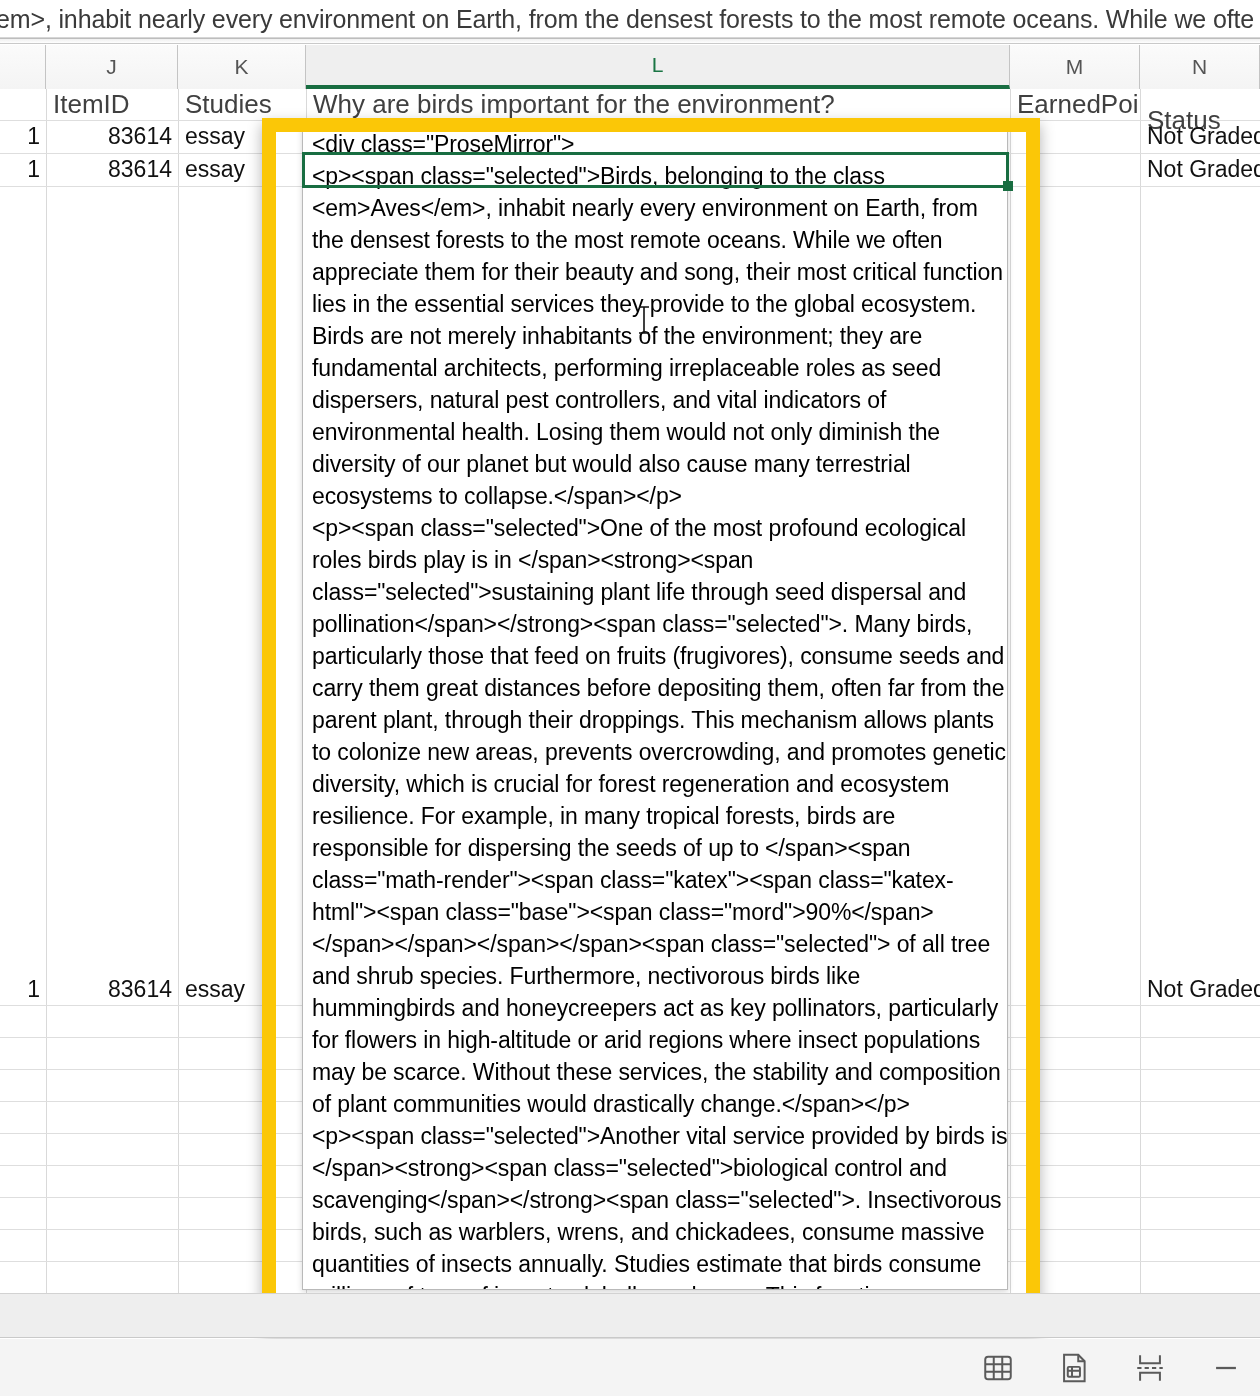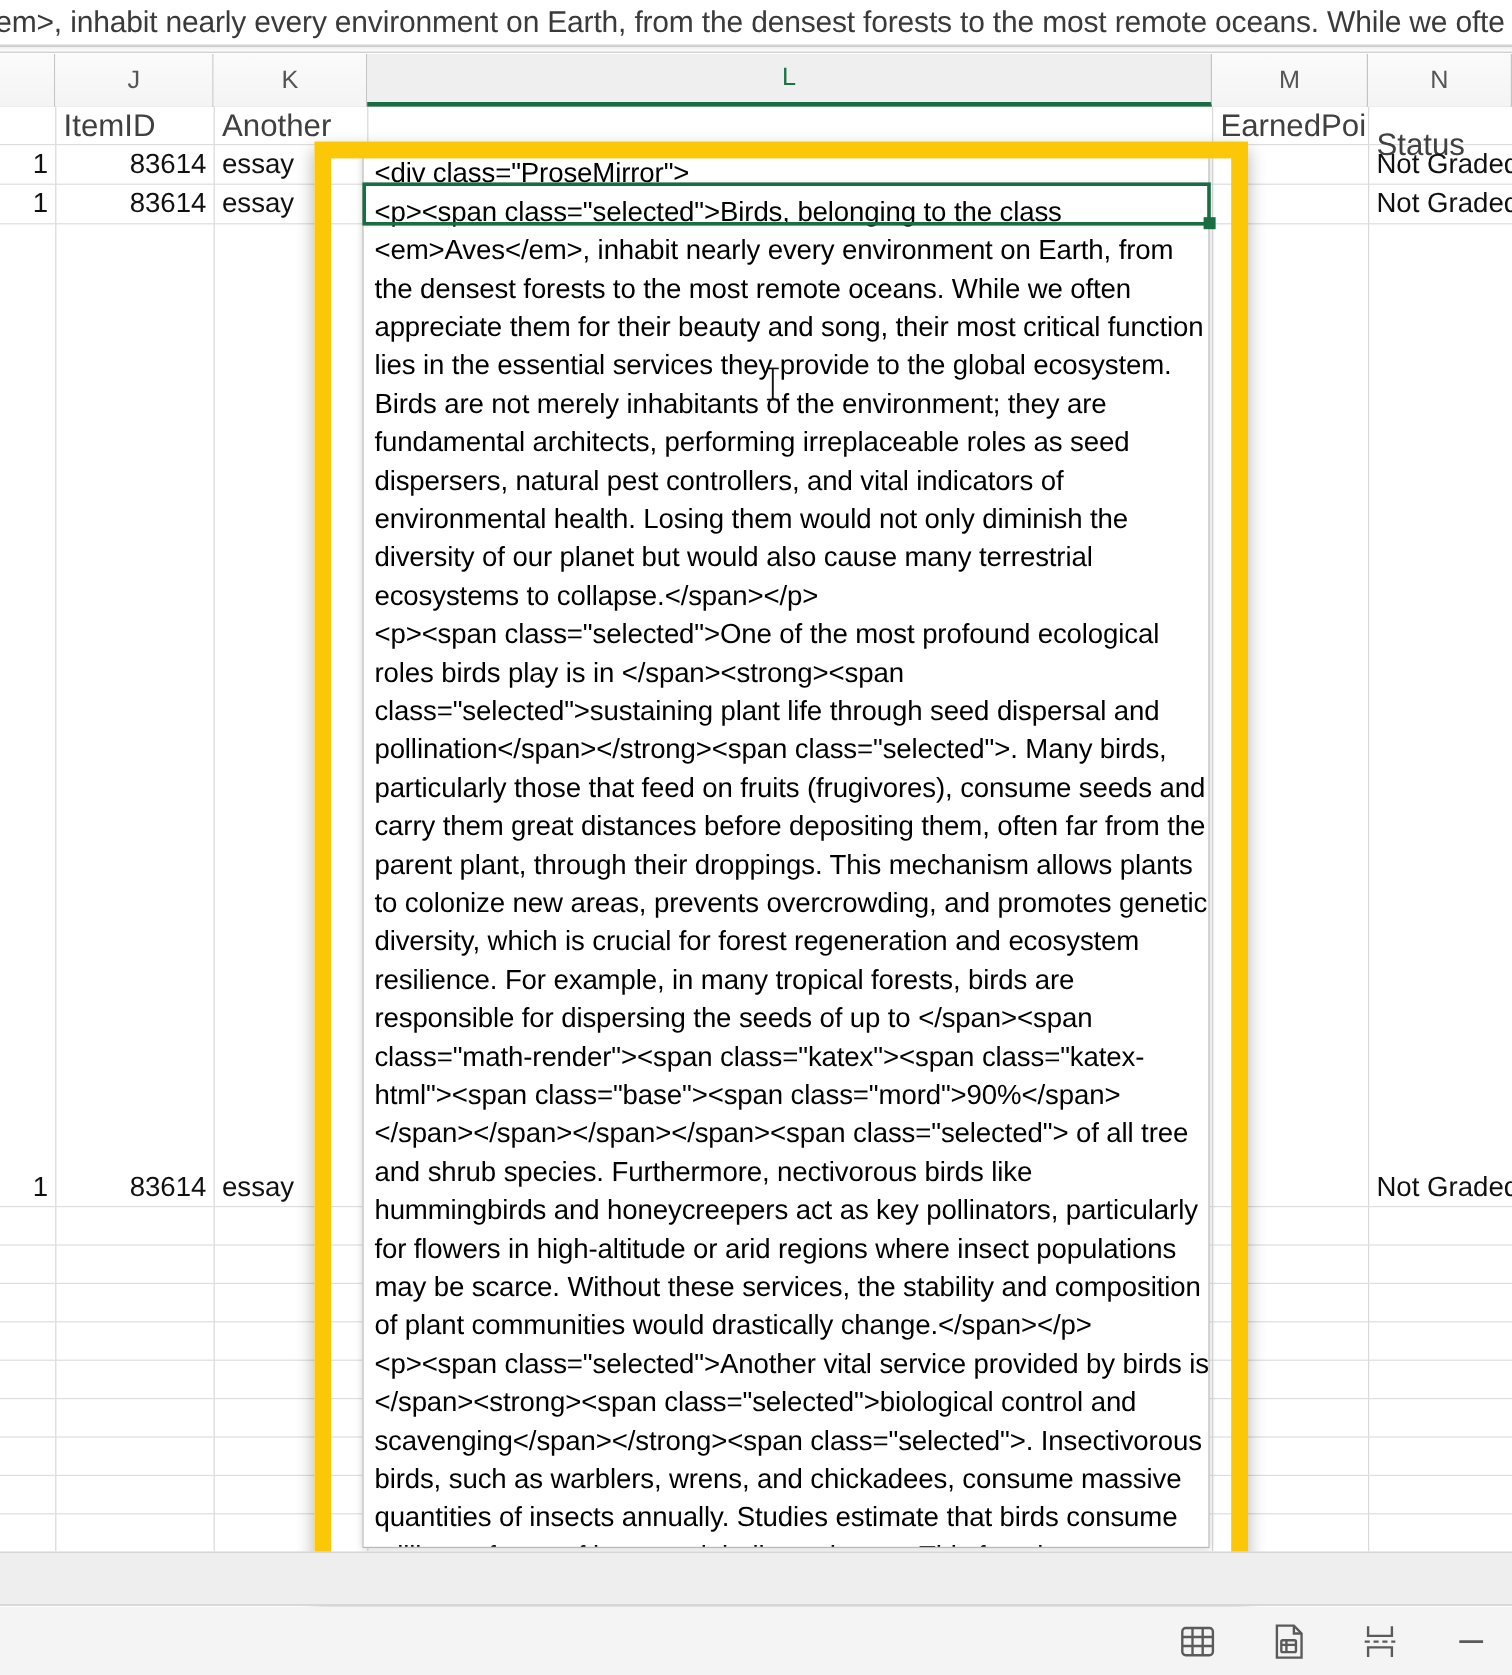--- a/index.html
+++ b/index.html
@@ -260,21 +260,22 @@
     <div class="hline" style="top:948px;"></div>
     <div class="hline" style="top:980px;"></div>
     <div class="hline" style="top:1012px;"></div>
     <div class="hline" style="top:1044px;"></div>
     <div class="hline" style="top:1076px;"></div>
     <div class="hline" style="top:1108px;"></div>
     <div class="hline" style="top:1140px;"></div>
     <div class="hline" style="top:1172px;"></div>
 
     <div class="cell head l" style="left:47px;top:0px;width:131px;height:31px;">ItemID</div>
-    <div class="cell head l" style="left:179px;top:0px;width:127px;height:31px;">Another</div>
+    <div class="cell head l" style="left:179px;top:0px;width:127px;height:31px;">Studies</div>
+    <div class="cell head l" style="left:307px;top:0px;width:703px;height:31px;">Why are birds important for the environment?</div>
     <div class="cell head l" style="left:1011px;top:0px;width:129px;height:31px;">EarnedPoints</div>
     <div class="cell head l" style="left:1141px;top:16px;width:119px;height:31px;">Status</div>
 
     <div class="cell r" style="left:0px;top:31px;width:46px;height:33px;">1</div>
     <div class="cell r" style="left:47px;top:31px;width:131px;height:33px;">83614</div>
     <div class="cell l" style="left:179px;top:31px;width:127px;height:33px;">essay</div>
     <div class="cell l" style="left:1141px;top:31px;width:119px;height:33px;">Not Graded</div>
 
     <div class="cell r" style="left:0px;top:64px;width:46px;height:33px;">1</div>
     <div class="cell r" style="left:47px;top:64px;width:131px;height:33px;">83614</div>

